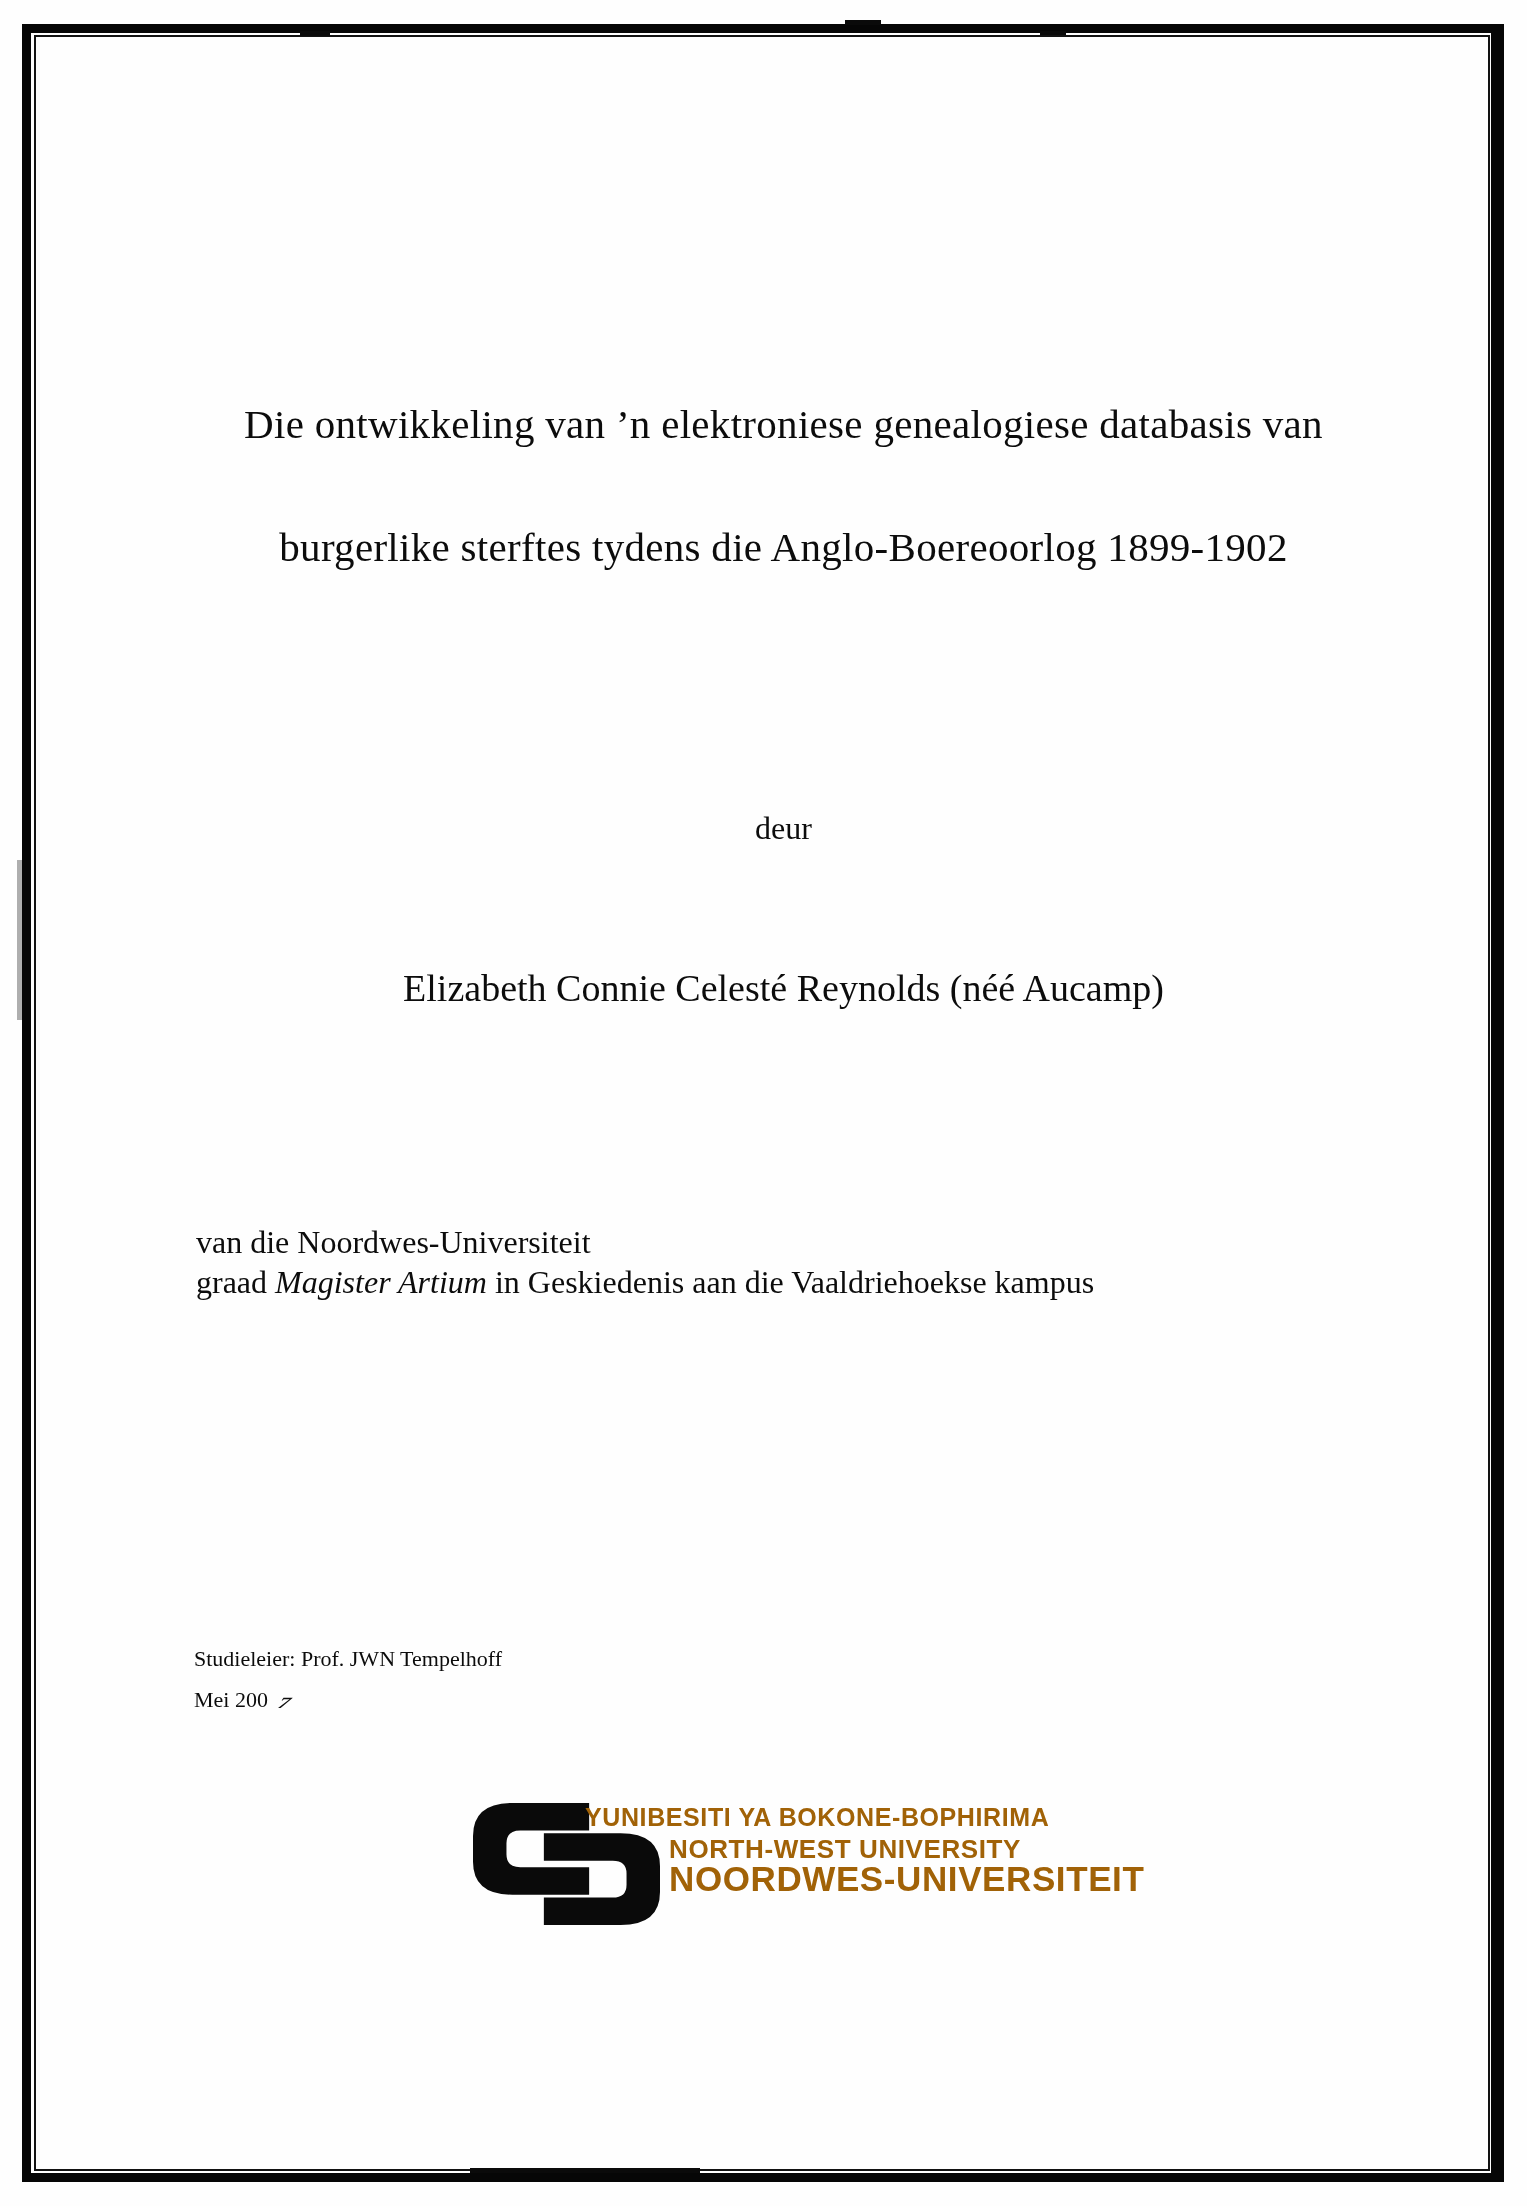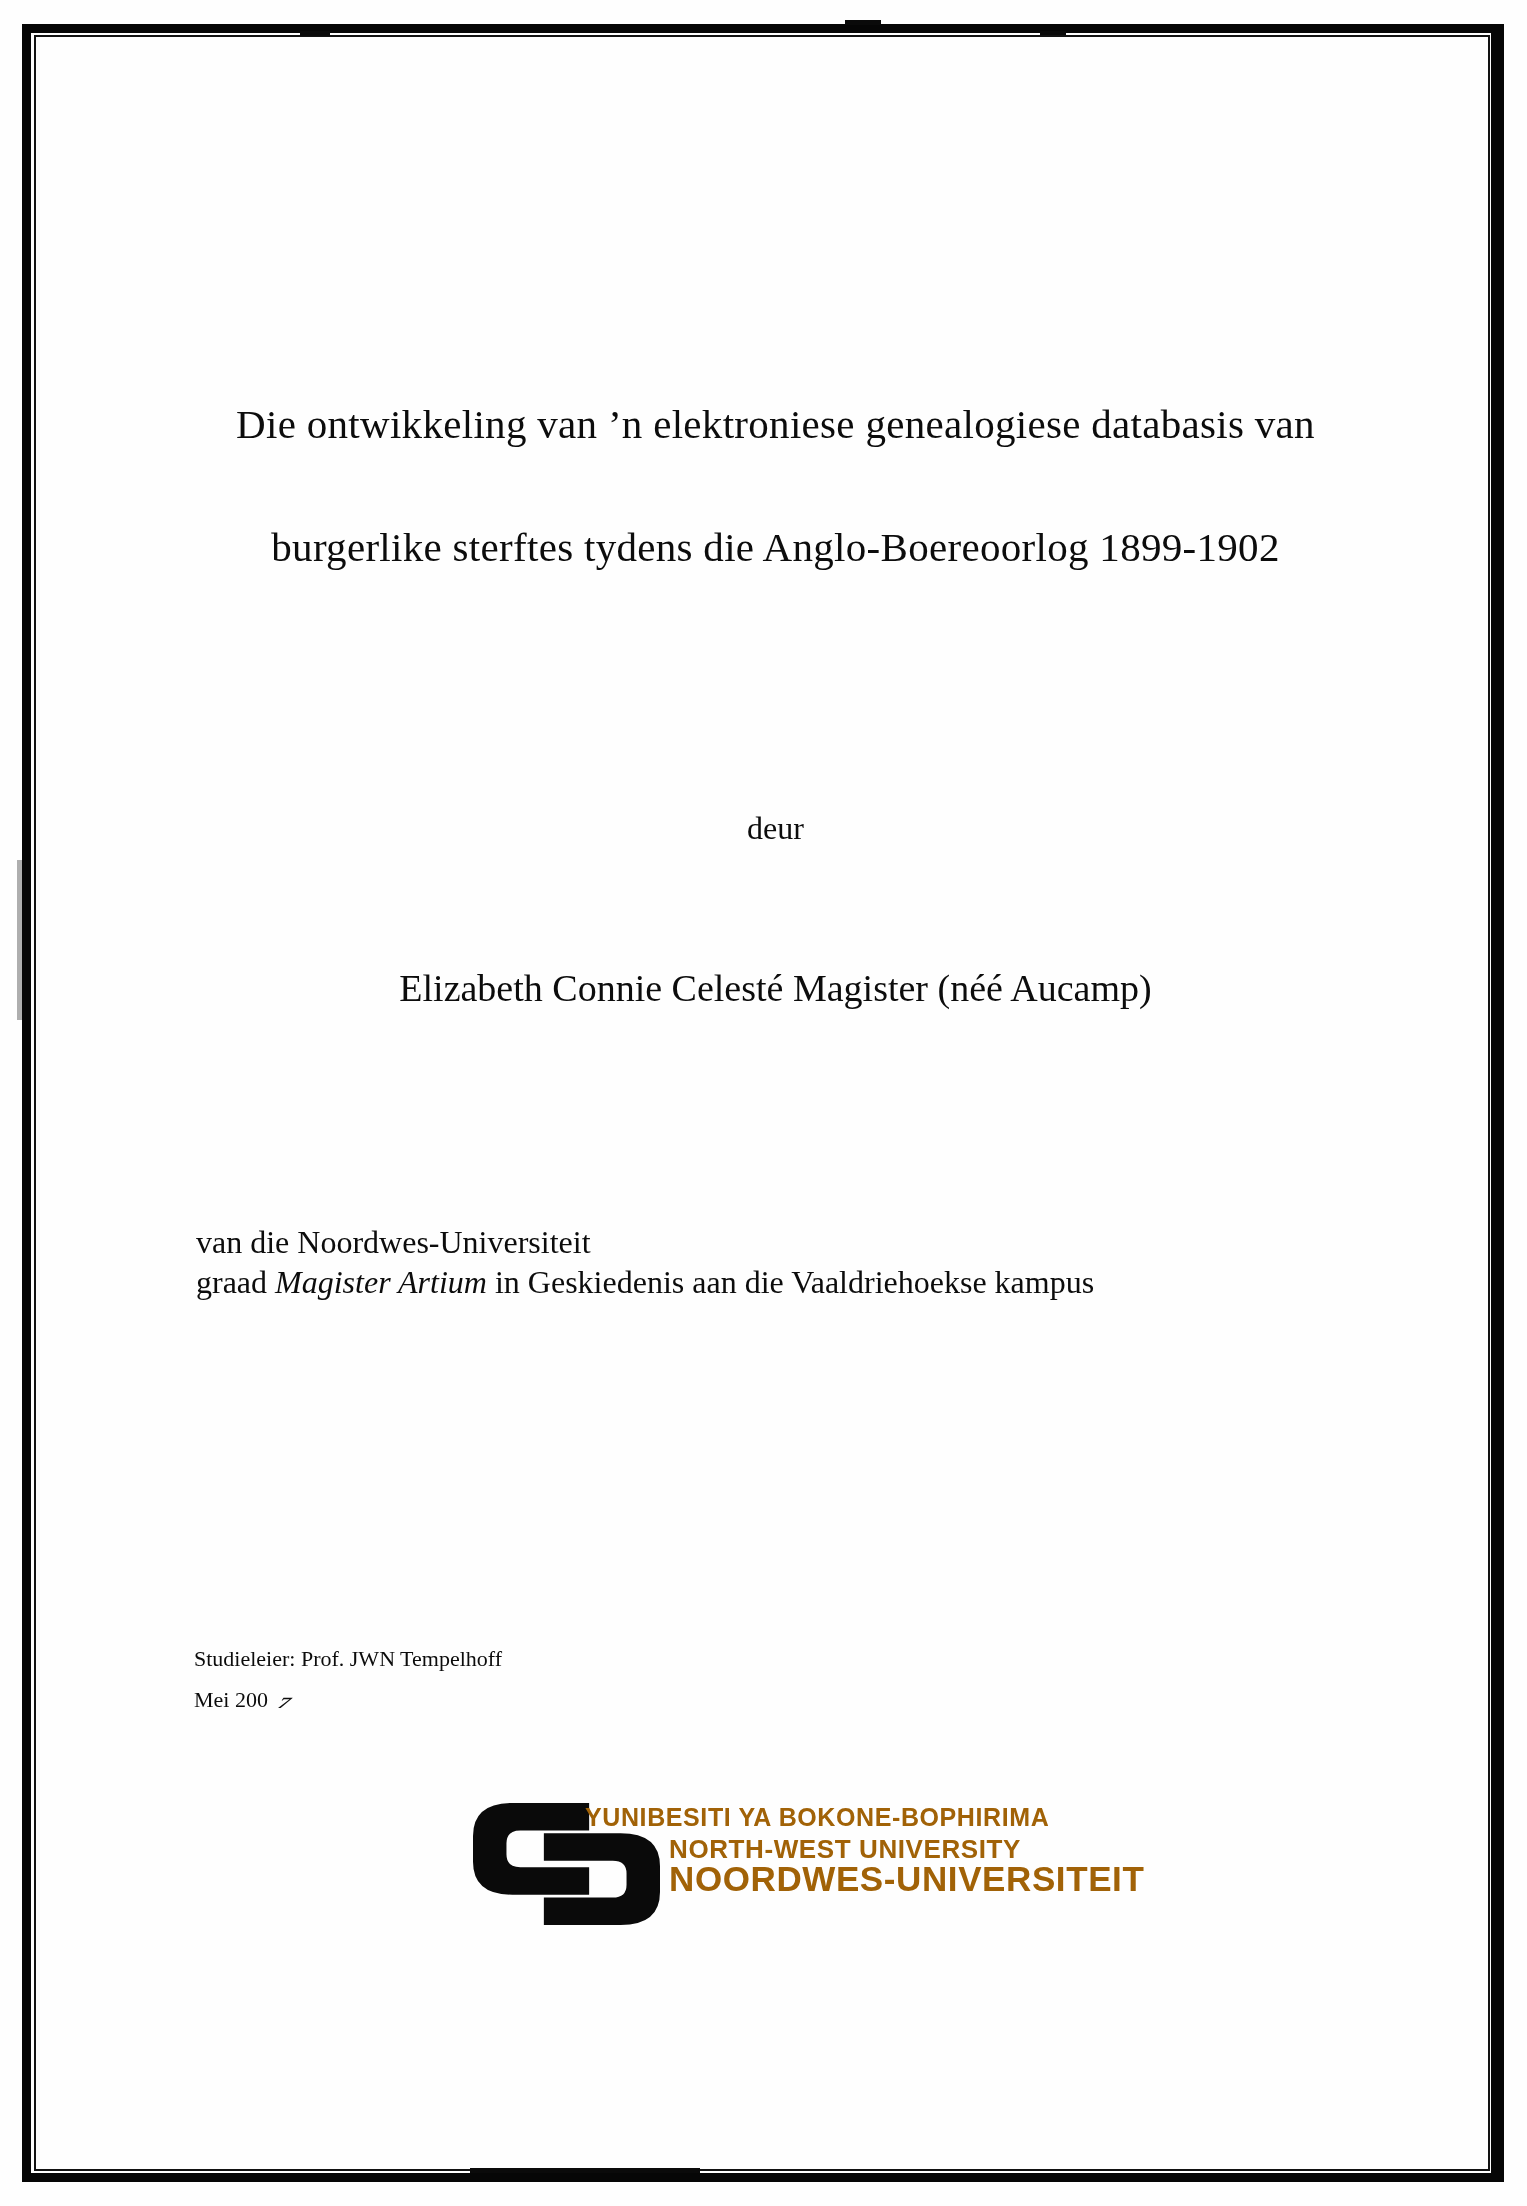--- a/index.html
+++ b/index.html
@@ -33,21 +33,21 @@
   .nick-a { left: 300px; top: 31px; width: 30px; height: 5px; }
   .nick-b { left: 845px; top: 20px; width: 36px; height: 5px; }
   .nick-c { left: 1040px; top: 31px; width: 26px; height: 4px; }
   .nick-d { left: 470px; top: 2168px; width: 230px; height: 5px; }
   .smudge {
     position: absolute; left: 17px; top: 860px;
     width: 5px; height: 160px; background: #6b6b6b; opacity: .55;
   }
 
   .centered {
-    position: absolute; left: 48px; width: 1455px;
+    position: absolute; left: 56px; width: 1455px;
     text-align: center; white-space: nowrap;
   }
 
   .title-line { font-size: 41px; line-height: 1.2; letter-spacing: 0.3px; }
   .title-1 { top: 400px; }
   .title-2 { top: 477px; margin-top: 46px; }
 
   .deur { top: 810px; font-size: 32px; }
   .author { top: 966px; font-size: 38px; }
 
@@ -92,21 +92,21 @@
   <div class="nick nick-a"></div>
   <div class="nick nick-b"></div>
   <div class="nick nick-c"></div>
   <div class="nick nick-d"></div>
   <div class="smudge"></div>
 
   <div class="centered title-line title-1">Die ontwikkeling van ’n elektroniese genealogiese databasis van</div>
   <div class="centered title-line title-2">burgerlike sterftes tydens die Anglo-Boereoorlog 1899-1902</div>
 
   <div class="centered deur">deur</div>
-  <div class="centered author">Elizabeth Connie Celesté Magister (néé Aucamp)</div>
+  <div class="centered author">Elizabeth Connie Celesté Reynolds (néé Aucamp)</div>
 
   <div class="statement">
     <div>van die Noordwes-Universiteit</div>
     <div><span>graad </span><span class="it">Magister Artium</span><span> in Geskiedenis aan die Vaaldriehoekse kampus</span></div>
   </div>
 
   <div class="footer-block">
     <div>Studieleier: Prof. JWN Tempelhoff</div>
     <div><span>Mei 200</span><span class="glitch-seven">7</span></div>
   </div>

